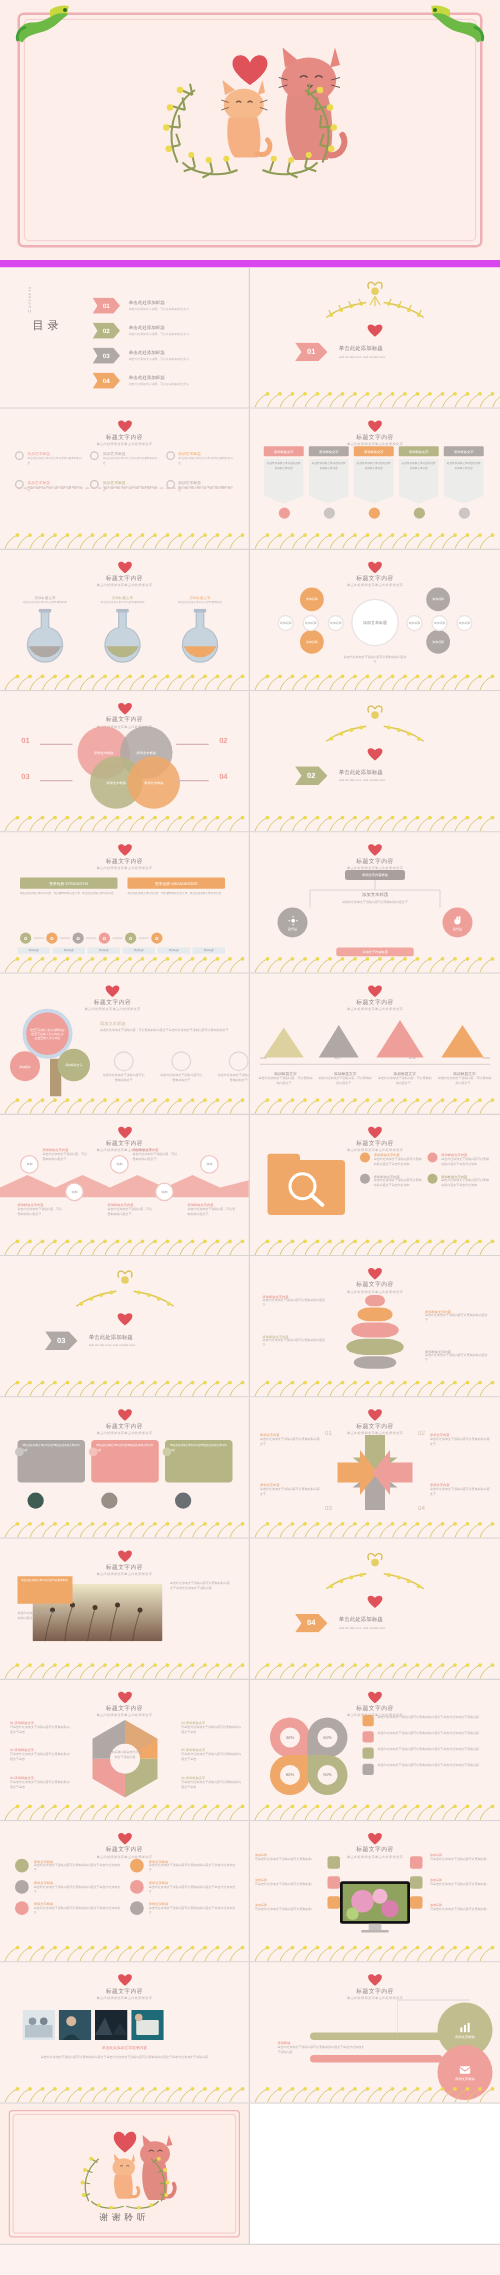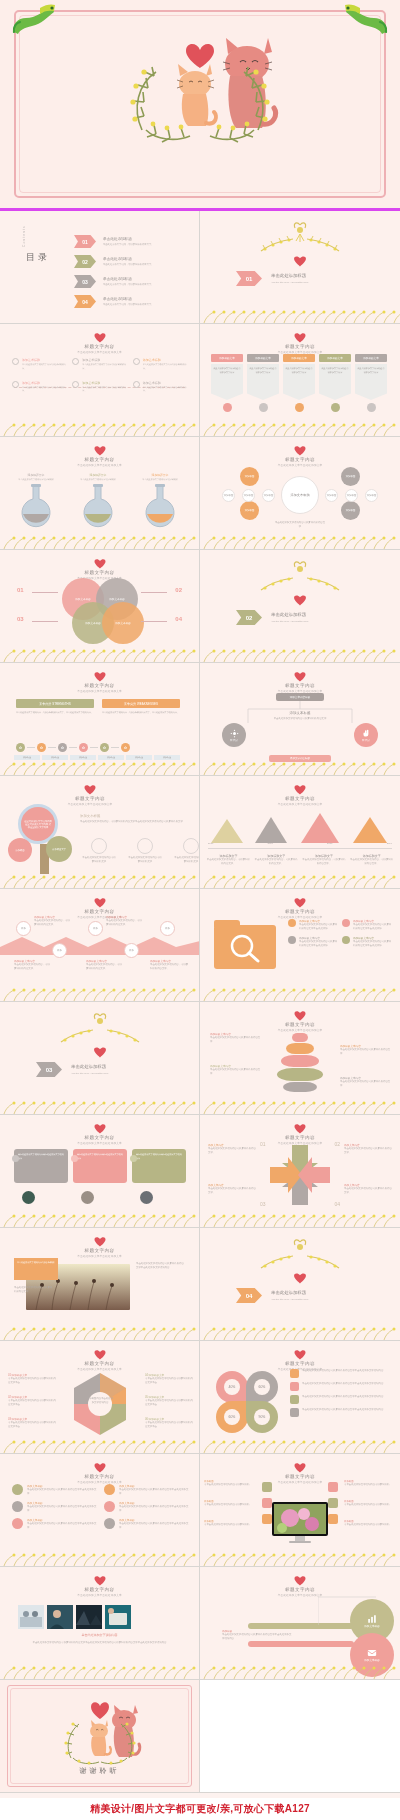--- a/index.html
+++ b/index.html
@@ -27,21 +27,21 @@
   .hero-title {
     position:absolute; left:0; right:0; top:162px; text-align:center;
     font-size:15px; color:#6d6a68; letter-spacing:2px;
   }
   .hero-art { position:absolute; left:50%; top:16px; transform:translateX(-50%); }
 
   
   .grid {
     position:absolute; left:0; top:208px; width:400px;
     display:grid; grid-template-columns:200px 200px;
-    border-top:3px solid #d946ef;
+    border-top:6px solid #d946ef;
   }
   .slide {
     position:relative; width:200px; height:113px;
     background:#fdf1ed; overflow:hidden;
     border-right:1px solid #d8d5d2; border-bottom:1px solid #d8d5d2;
   }
   .slide:nth-child(2n) { border-right:none; }
 
   
   .grass { position:absolute; left:0; right:0; bottom:0; height:14px; }
@@ -2018,15 +2018,14 @@
             <circle cx="54" cy="71" r="1.5"></circle>
           </g>
       </svg>
       <div class="end-title">谢谢聆听</div>
     </div>
 
     <div class="slide blank"></div>
 
   </div>
 
-  <div class="footer">精美设计/图片文字都可更改/亲,可放心下载A127</div>
 
 </div>
 
 </body></html>

